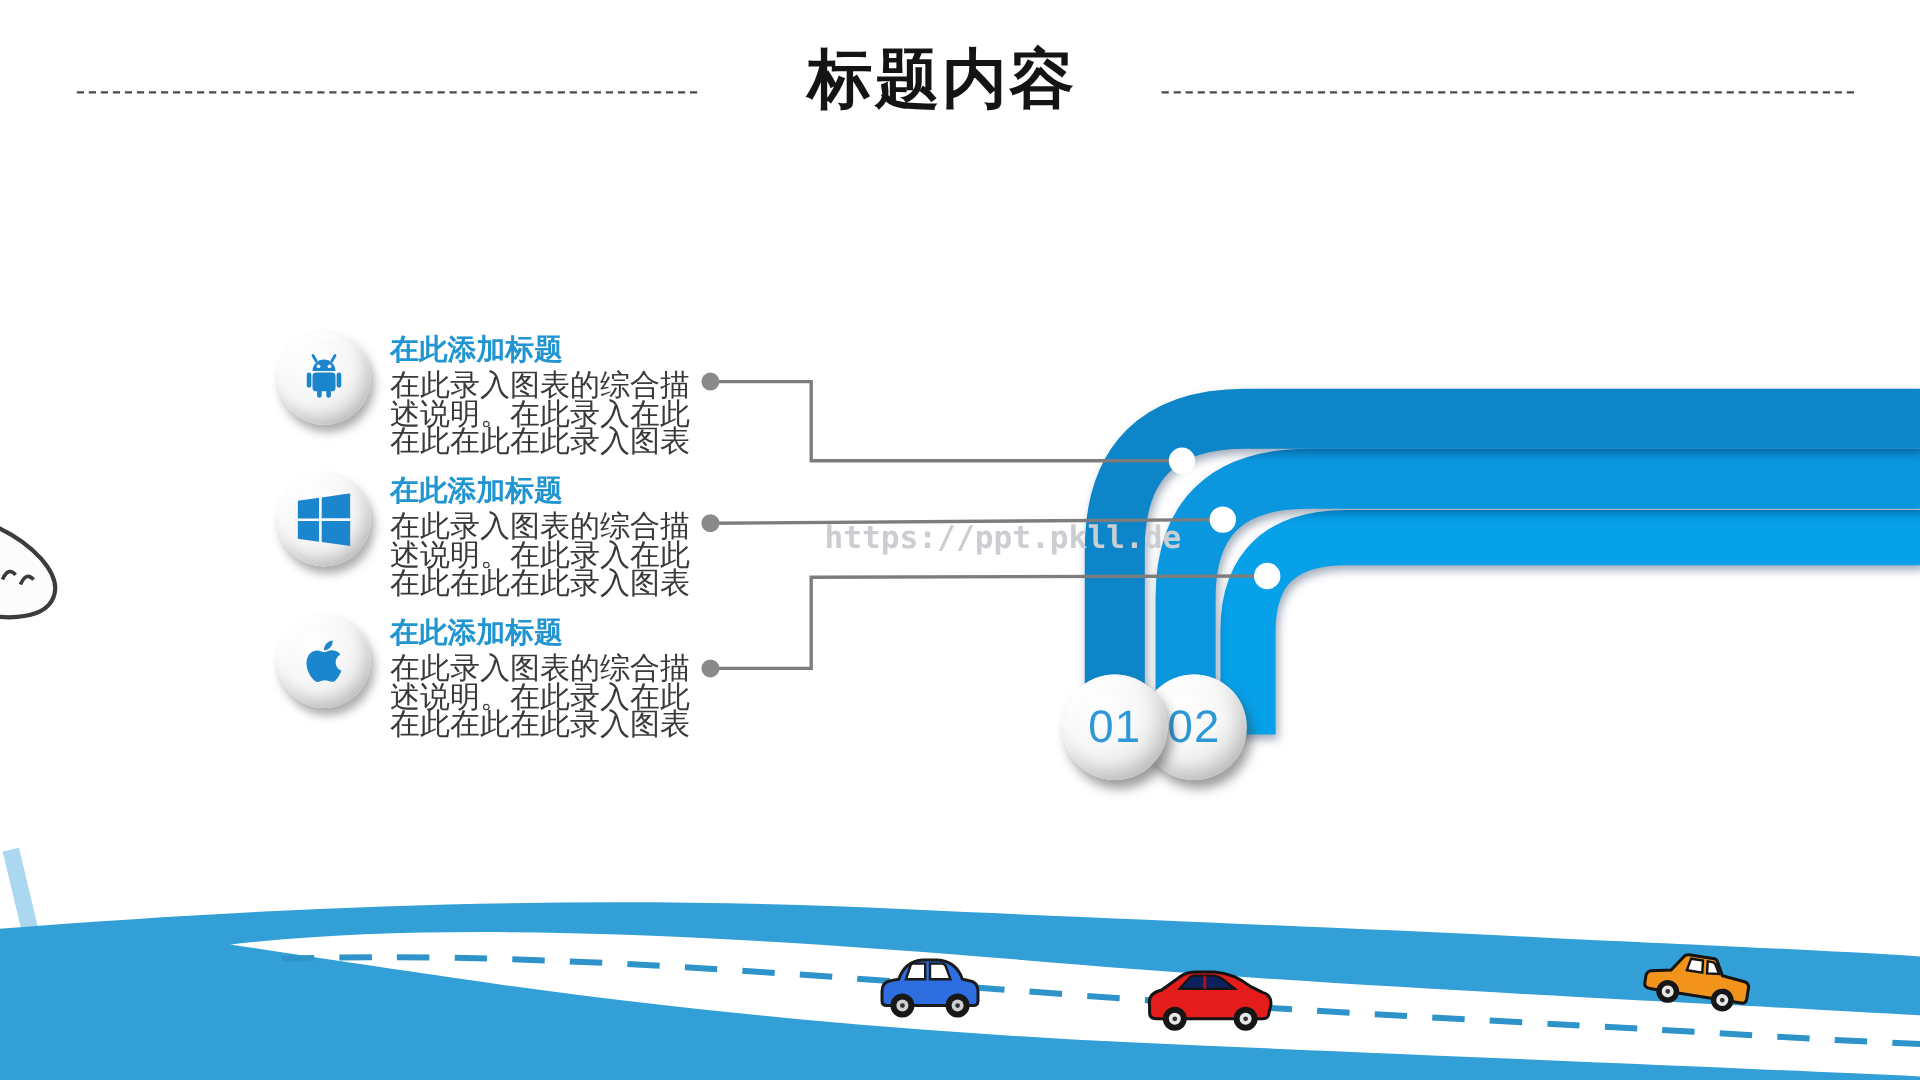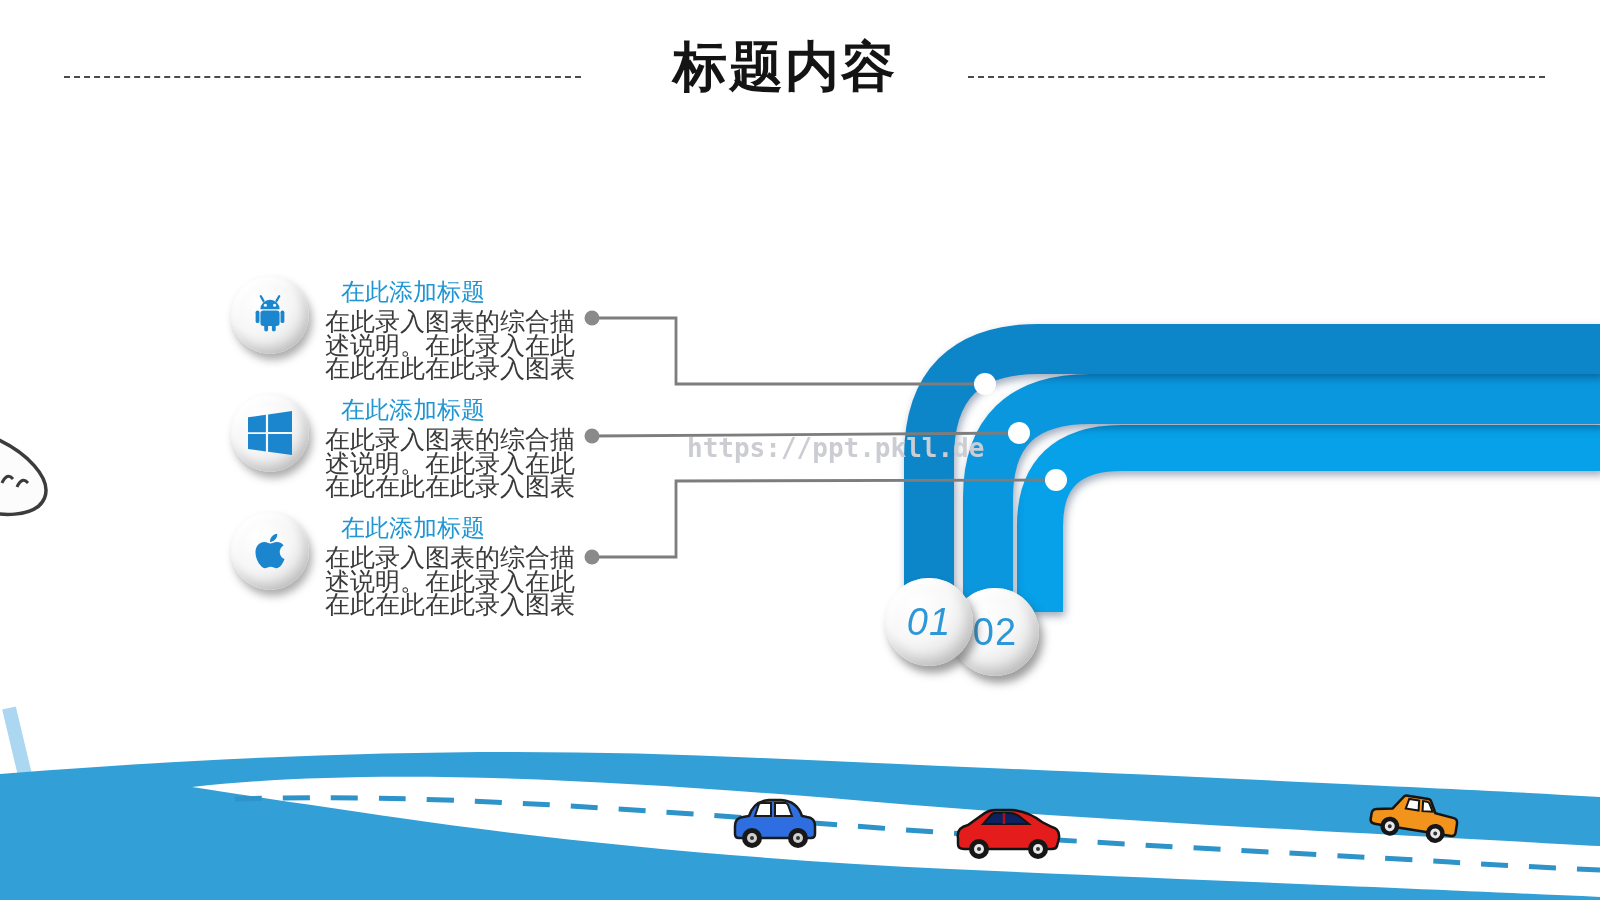--- a/index.html
+++ b/index.html
@@ -26,31 +26,31 @@
   
   .feature{position:absolute;left:231px;display:flex;align-items:flex-start;z-index:2;width:380px;}
   .feature-1{top:276px;} .feature-2{top:394px;} .feature-3{top:512px;}
   .icon-circle{
     width:78px;height:78px;border-radius:50%;flex:0 0 78px;
     background:radial-gradient(circle at 35% 30%, #ffffff 0%, #f6f6f6 45%, #e3e3e3 72%, #cccccc 96%);
     box-shadow:3px 6px 8px rgba(70,70,70,.45), inset -4px -6px 10px rgba(0,0,0,.13), inset 3px 5px 7px rgba(255,255,255,.95);
     display:flex;align-items:center;justify-content:center;
   }
   .feature-text{margin-left:16px;padding-top:1px;}
-  .feature-title{font-size:24px;line-height:30px;font-weight:400;color:#2095d2;margin:0 0 3px 16px;}
+  .feature-title{font-size:24px;line-height:30px;font-weight:700;color:#2095d2;margin:0 0 3px 0;}
   .feature-desc{font-size:25px;line-height:23.5px;color:#3a3a3a;width:256px;margin:0;}
   
   .step-circle{
     position:absolute;border-radius:50%;
     background:radial-gradient(circle at 35% 30%, #ffffff 0%, #f7f7f7 42%, #e4e4e4 70%, #cecece 95%);
     box-shadow:4px 7px 9px rgba(60,60,60,.5), inset -5px -7px 12px rgba(0,0,0,.14), inset 4px 6px 8px rgba(255,255,255,.95);
     display:flex;align-items:center;justify-content:center;
   }
-  .step-1{left:885px;top:578px;width:88px;height:88px;z-index:6;font-style:italic;}
-  .step-2{left:951px;top:588px;width:88px;height:88px;z-index:5;}
+  .step-1{left:885px;top:562px;width:88px;height:88px;z-index:6;}
+  .step-2{left:951px;top:562px;width:88px;height:88px;z-index:5;}
   .step-3{left:1016px;top:564px;width:85px;height:85px;z-index:4;}
   .step-number{font-size:38px;color:#2d97d8;font-weight:400;letter-spacing:1px;}
 </style>
 </head>
 <body>
 
 <div class="slide">
 
   <div class="dash-line dash-left"></div>
   <div class="page-title">标题内容</div>

